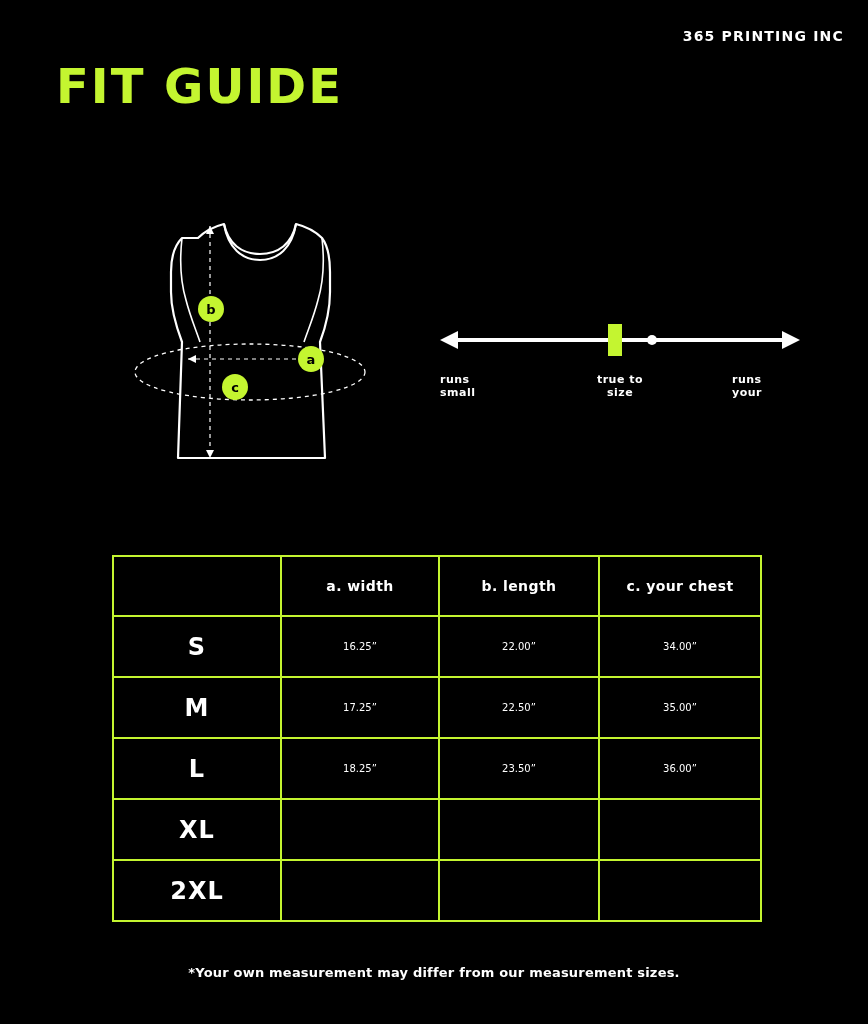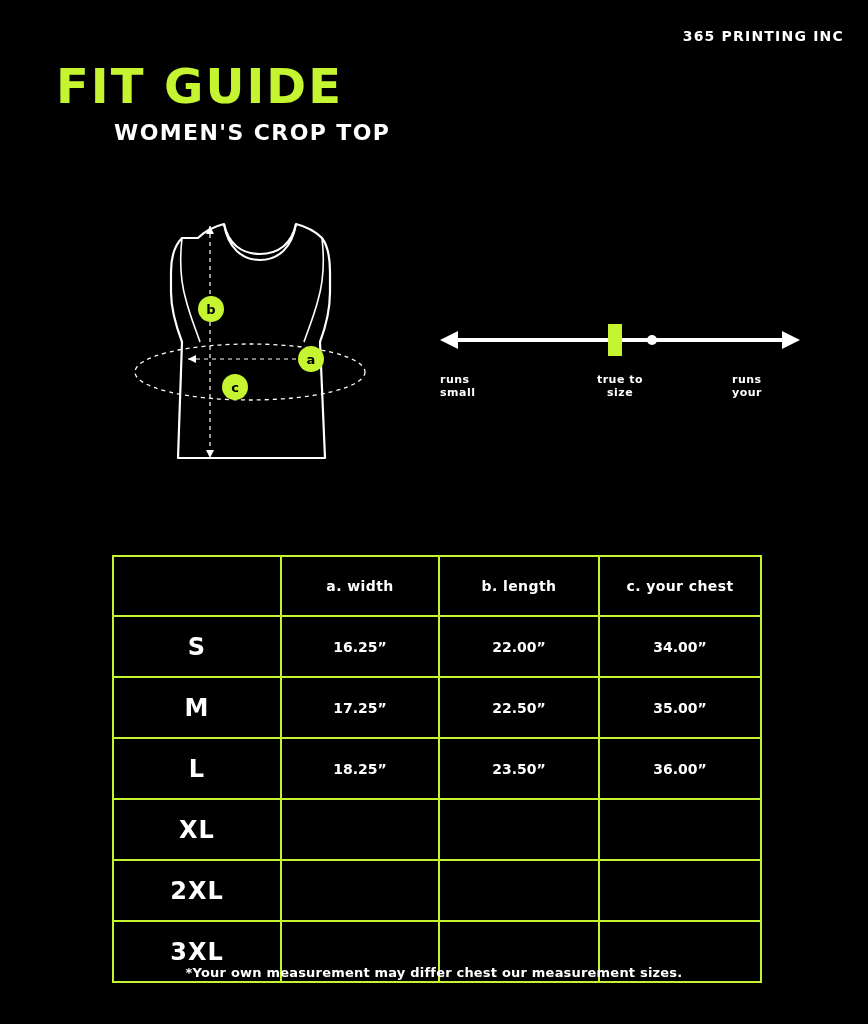--- a/index.html
+++ b/index.html
@@ -131,22 +131,22 @@
     font-family: "DejaVu Sans", sans-serif;
   }
   table.sizechart th {
     height: 56px;
     font-size: 14px;
     font-weight: bold;
     letter-spacing: 0.4px;
   }
   table.sizechart td {
     height: 57px;
-    font-size: 14px;
-    font-weight: bold;
+    font-size: 10px;
+    font-weight: normal;
   }
   table.sizechart td.size {
     font-size: 24px;
     font-weight: bold;
     letter-spacing: 1px;
   }
   col.c0 { width: 168px; }
   col.c1 { width: 158px; }
   col.c2 { width: 160px; }
   col.c3 { width: 162px; }
@@ -165,21 +165,20 @@
   }
 </style>
 </head>
 <body>
 
 <div class="page">
 
   <div class="brand">365 PRINTING INC</div>
 
   <div class="title">FIT GUIDE</div>
-  <div class="subtitle">WOMEN'S CROP TOP</div>
 
   <div class="garment">
     <svg width="300" height="300" viewBox="0 0 300 300">
 
       <ellipse cx="130" cy="176" rx="115" ry="28" fill="none" stroke="#ffffff" stroke-width="1.3" stroke-dasharray="4 4"></ellipse>
 
       <path d="M 78 42
                C 86 34, 96 30, 104 28
                C 108 48, 122 58, 140 58
                C 158 58, 172 48, 176 28
@@ -276,25 +275,19 @@
           <td></td>
           <td></td>
           <td></td>
         </tr>
         <tr>
           <td class="size">2XL</td>
           <td></td>
           <td></td>
           <td></td>
         </tr>
-        <tr>
-          <td class="size">3XL</td>
-          <td></td>
-          <td></td>
-          <td></td>
-        </tr>
       </tbody>
     </table>
   </div>
 
-  <div class="footnote">*Your own measurement may differ chest our measurement sizes.</div>
+  <div class="footnote">*Your own measurement may differ from our measurement sizes.</div>
 
 </div>
 
 </body></html>

